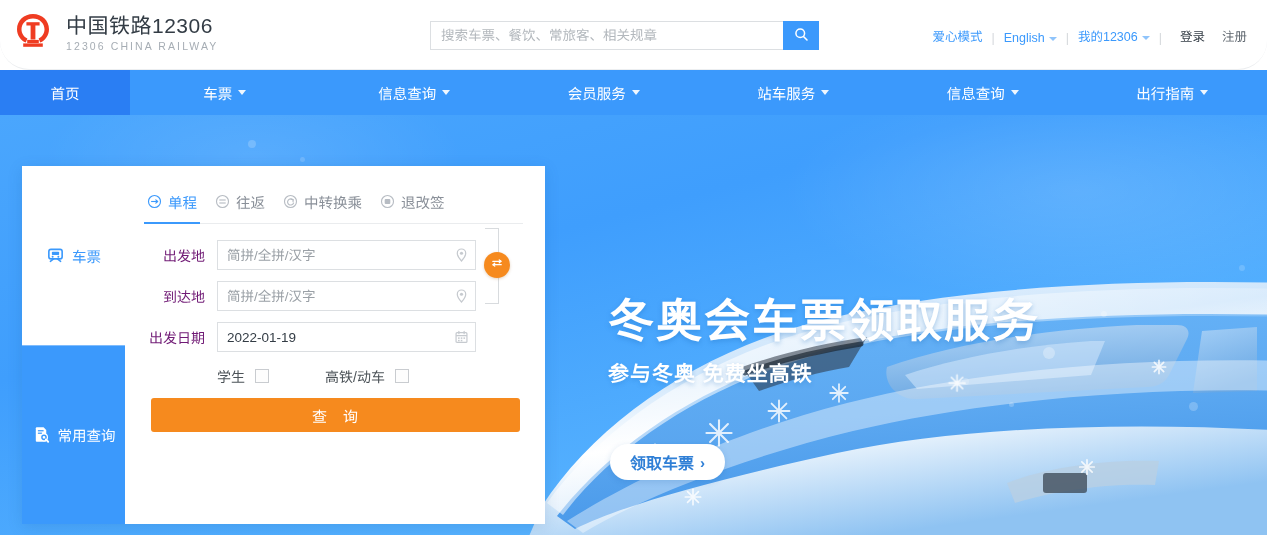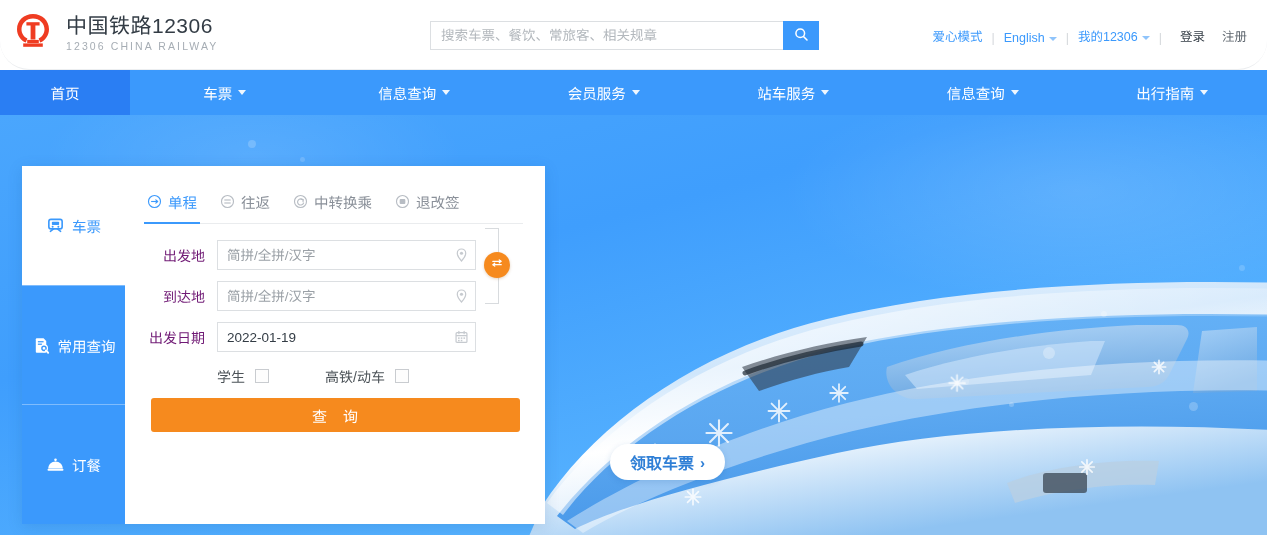--- a/index.html
+++ b/index.html
@@ -146,21 +146,21 @@
   }
   .side-item:first-child { border-top: none; }
   .side-item.active { background: #ffffff; color: #3b99fc; border-top-color: transparent; }
   .side-ico { width: 19px; height: 19px; flex: none; }
 
   .panel-main {
     flex: 1; background: #ffffff; position: relative;
     padding: 0 22px;
   }
   .tabs {
-    display: flex; align-items: center; gap: 23px;
+    display: flex; align-items: center; gap: 18px;
     height: 58px; border-bottom: 1px solid #eaecee;
     padding-top: 14px;
   }
   .tab {
     display: flex; align-items: center; gap: 6px;
     font-size: 14.5px; color: #8a9099; cursor: pointer;
     height: 44px; position: relative; user-select: none;
   }
   .tab.active { color: #3b99fc; }
   .tab.active::after {
@@ -409,20 +409,24 @@
 
     <span class="snow" style="left:1043px;top:232px;width:12px;height:12px;opacity:.55"></span>
     <span class="snow" style="left:1101px;top:196px;width:6px;height:6px;opacity:.45"></span>
     <span class="snow" style="left:1189px;top:287px;width:9px;height:9px;opacity:.4"></span>
     <span class="snow" style="left:1009px;top:287px;width:5px;height:5px;opacity:.4"></span>
     <span class="snow" style="left:962px;top:263px;width:7px;height:7px;opacity:.35"></span>
     <span class="snow" style="left:248px;top:25px;width:8px;height:8px;opacity:.35"></span>
     <span class="snow" style="left:300px;top:42px;width:5px;height:5px;opacity:.3"></span>
     <span class="snow" style="left:1239px;top:150px;width:6px;height:6px;opacity:.3"></span>
 
+    <div class="banner-copy">
+      <div class="banner-title">冬奥会车票领取服务</div>
+      <div class="banner-sub">参与冬奥 免费坐高铁</div>
+    </div>
 
     <div class="banner-cta">
       <span>领取车票</span>
       <span class="cta-chevron">›</span>
     </div>
   </div>
 
   <div class="panel">
 
     <div class="panel-side">
@@ -445,30 +449,20 @@
             <path d="M5 2.4h7.2l2.8 2.8v11.4a1 1 0 0 1-1 1H5a1 1 0 0 1-1-1V3.4a1 1 0 0 1 1-1z" fill="#ffffff"></path>
             <rect x="6.2" y="5.4" width="6" height="1.3" fill="#3b99fc"></rect>
             <rect x="6.2" y="8" width="4.4" height="1.3" fill="#3b99fc"></rect>
             <circle cx="12.6" cy="13" r="3.4" fill="none" stroke="#ffffff" stroke-width="1.8"></circle>
             <circle cx="12.6" cy="13" r="2.2" fill="none" stroke="#3b99fc" stroke-width="1.5"></circle>
             <line x1="14.6" y1="15.2" x2="17" y2="17.6" stroke="#ffffff" stroke-width="2" stroke-linecap="round"></line>
           </svg>
         </span>
         <span>常用查询</span>
       </div>
-      <div class="side-item">
-        <span class="side-ico">
-          <svg viewBox="0 0 20 20" width="19" height="19">
-            <path d="M2.4 14.3c0-4.2 3.4-7.4 7.6-7.4s7.6 3.2 7.6 7.4z" fill="#ffffff"></path>
-            <rect x="1.6" y="14.6" width="16.8" height="1.9" rx="0.95" fill="#ffffff"></rect>
-            <circle cx="10" cy="5.1" r="1.35" fill="#ffffff"></circle>
-          </svg>
-        </span>
-        <span>订餐</span>
-      </div>
     </div>
 
     <div class="panel-main">
 
       <div class="tabs">
         <div class="tab active">
           <span class="tab-ico">
             <svg viewBox="0 0 16 16" width="15" height="15">
               <circle cx="8" cy="8" r="6.4" fill="none" stroke="#3b99fc" stroke-width="1.2"></circle>
               <line x1="4.4" y1="8" x2="11.2" y2="8" stroke="#3b99fc" stroke-width="1.2"></line>

